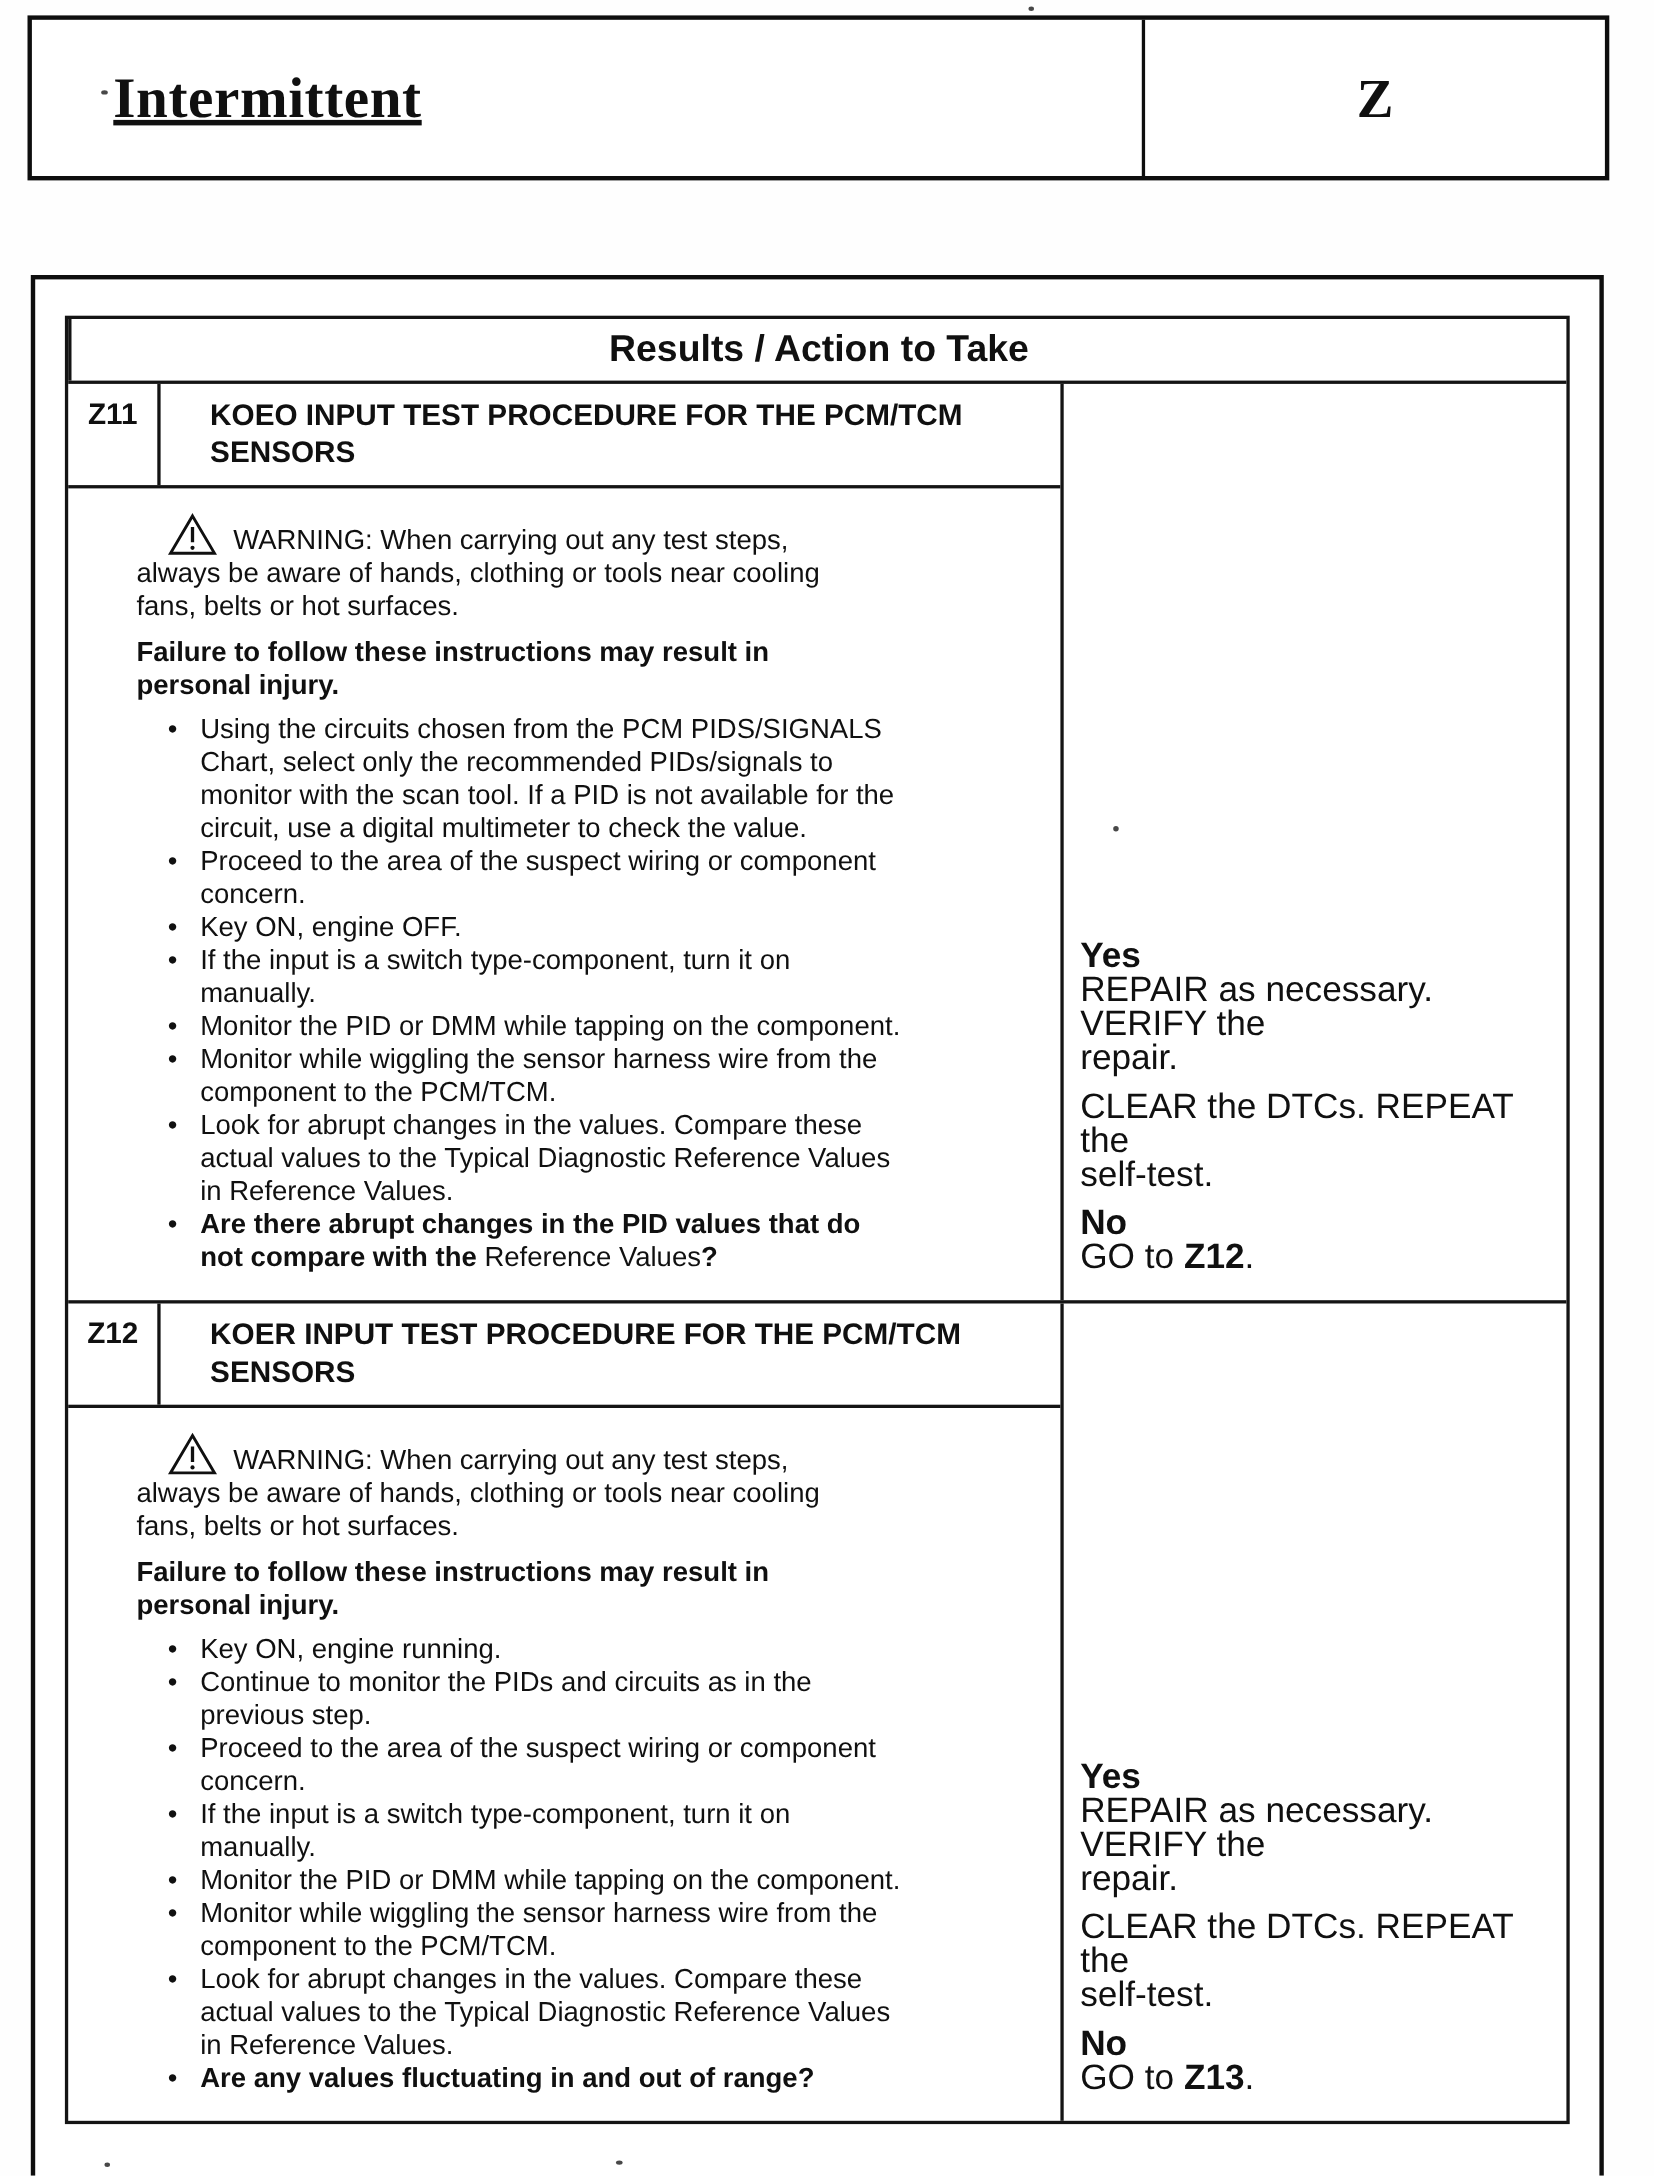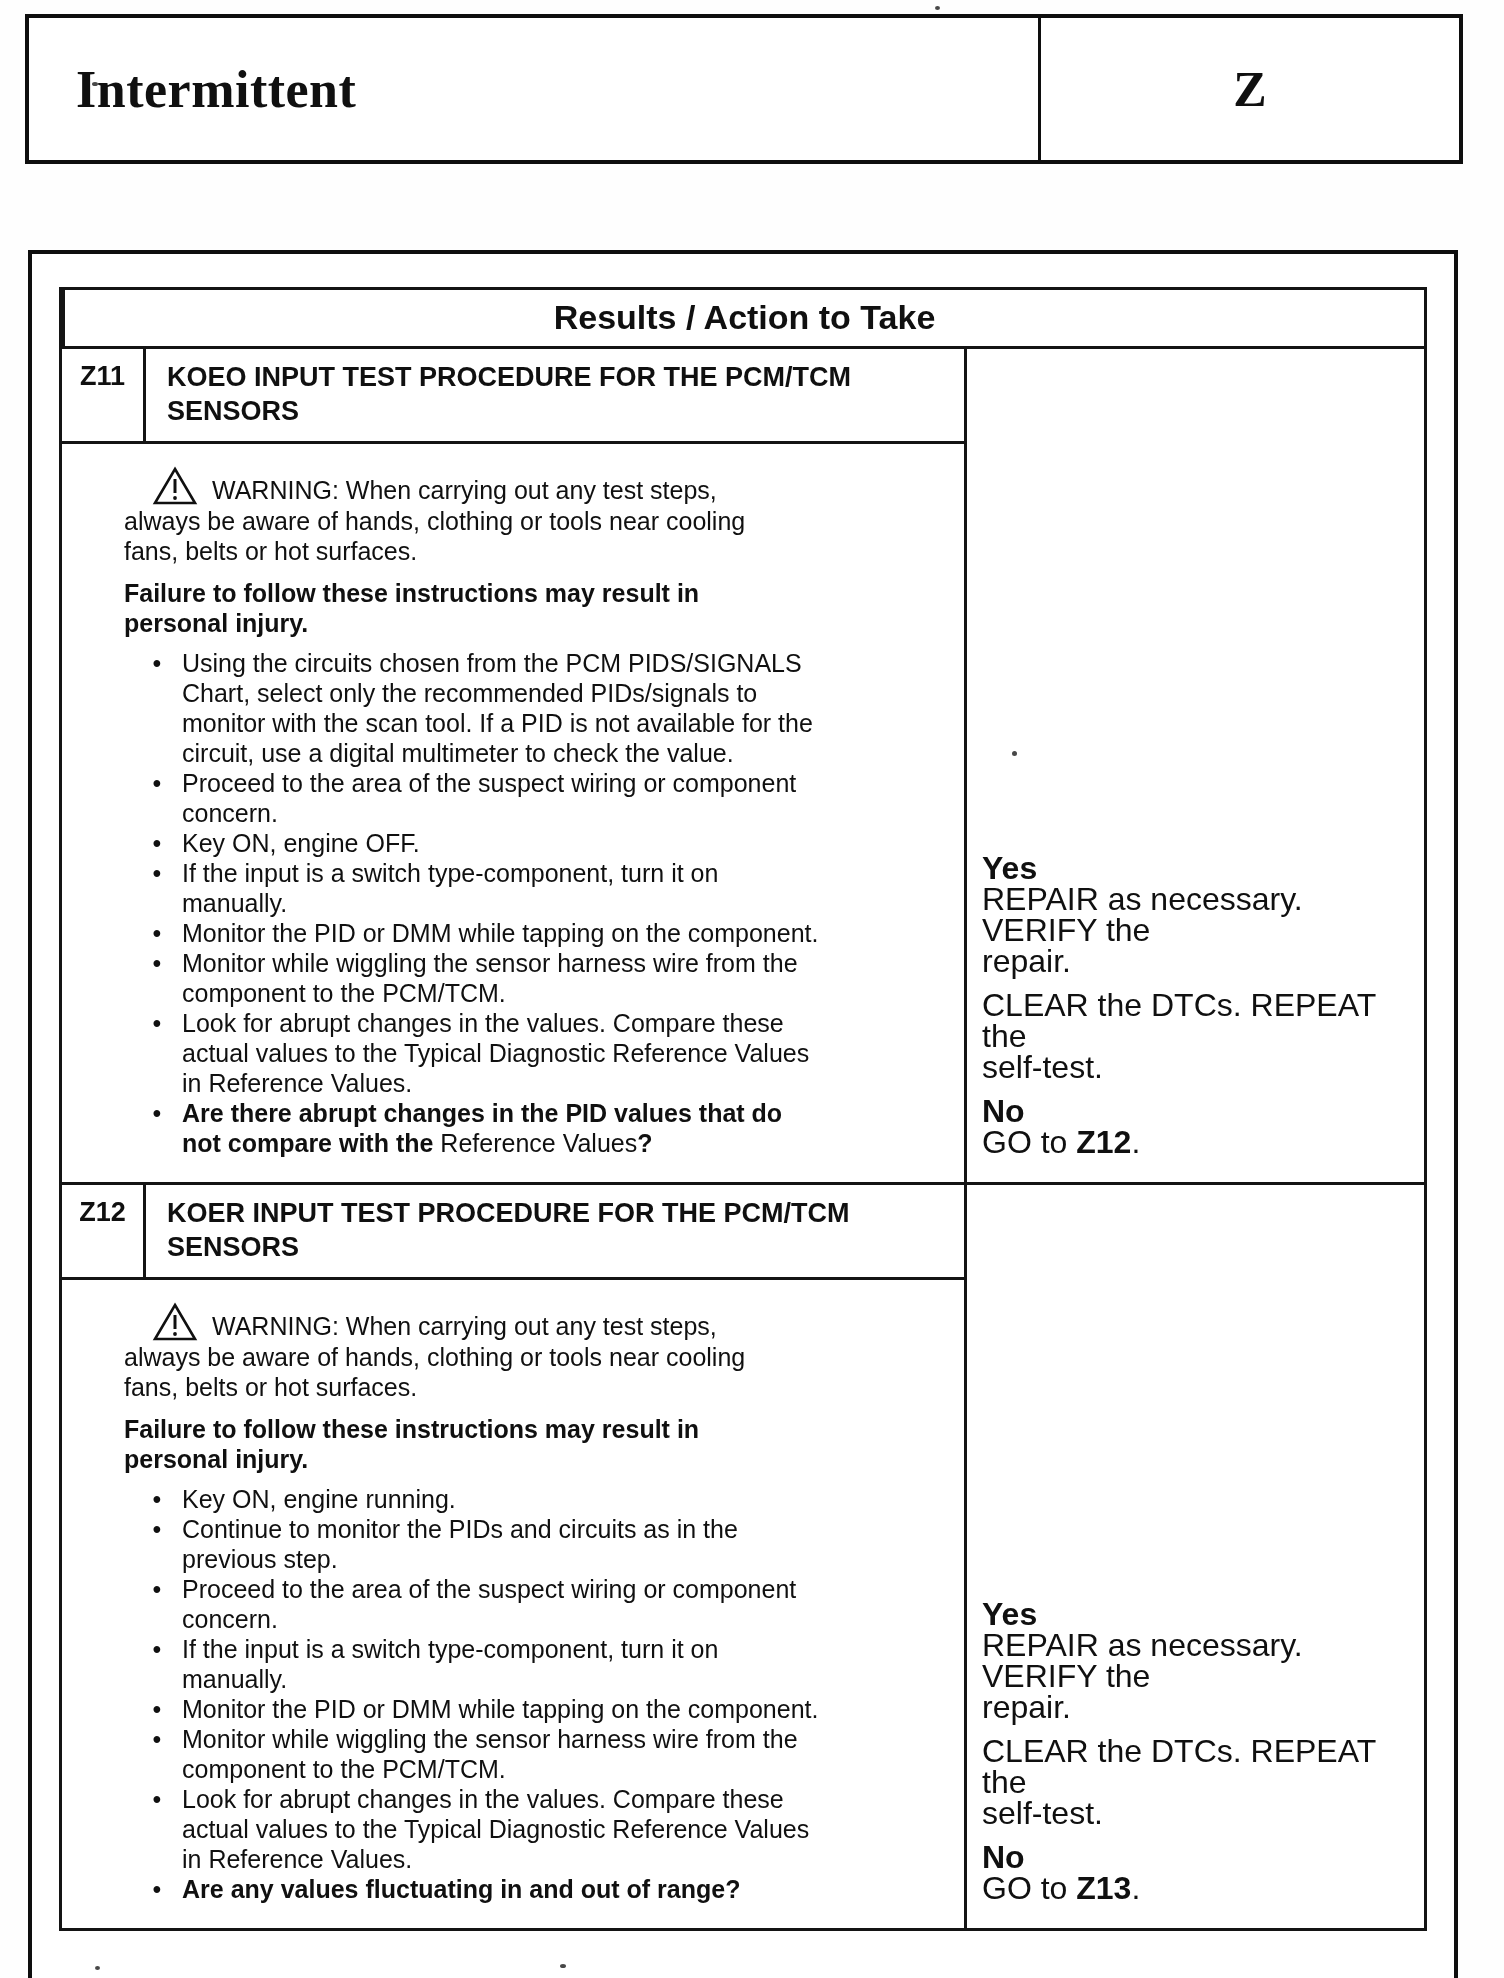--- a/index.html
+++ b/index.html
@@ -4,21 +4,21 @@
 <style>
   html,body { margin:0; padding:0; background:#ffffff; }
   body { font-family:"Liberation Sans", sans-serif; color:#101010; }
   .page { position:relative; width:1504px; min-height:1978px; background:#fefefe; overflow:hidden; }
 
   
   .header-box {
     position:absolute; left:25px; top:14px; width:1430px; height:142px;
     border:4px solid #0e0e0e; display:flex; background:#fff;
   }
-  .header-title-cell { flex:1; display:flex; align-items:center; padding-left:47px; }
+  .header-title-cell { flex:1; display:flex; align-items:center; padding-left:74px;text-decoration:underline; }
   .header-title {
     font-family:"Liberation Serif", serif; font-weight:bold; font-size:52px;
     letter-spacing:0.5px;
   }
   .header-letter-cell {
     width:418px; border-left:3px solid #0e0e0e;
     display:flex; align-items:center; justify-content:center;
   }
   .header-letter { font-family:"Liberation Serif", serif; font-weight:bold; font-size:50px; }
 
@@ -37,21 +37,21 @@
     font-weight:bold; font-size:27px; padding:8px 0 9px 0;
   }
   .th-right {
     flex:1; border-left:3px solid #141414; text-align:center;
     font-weight:bold; font-size:34px; padding:8px 0 9px 0;
   }
 
   .step { display:flex; }
   .step:not(:last-child) { border-bottom:3px solid #141414; }
   .step-left { width:902px; box-sizing:border-box; display:flex; flex-direction:column; }
-  .step-title-row { display:flex; border-bottom:3px solid #141414; }
+  .step-title-row { display:flex; border-bottom:3px solid #141414;gap:24px; }
   .code-cell {
     width:84px; box-sizing:border-box; border-right:3px solid #141414;
     text-align:center; font-weight:bold; font-size:27px; padding-top:12px;
   }
   .title-cell {
     flex:1; font-weight:bold; font-size:27px; line-height:34px;
     padding:11px 20px 13px 21px; white-space:pre-line;
   }
   .step-body { flex:1; font-size:25px; line-height:30px; padding:22px 30px 24px 62px; }
 

